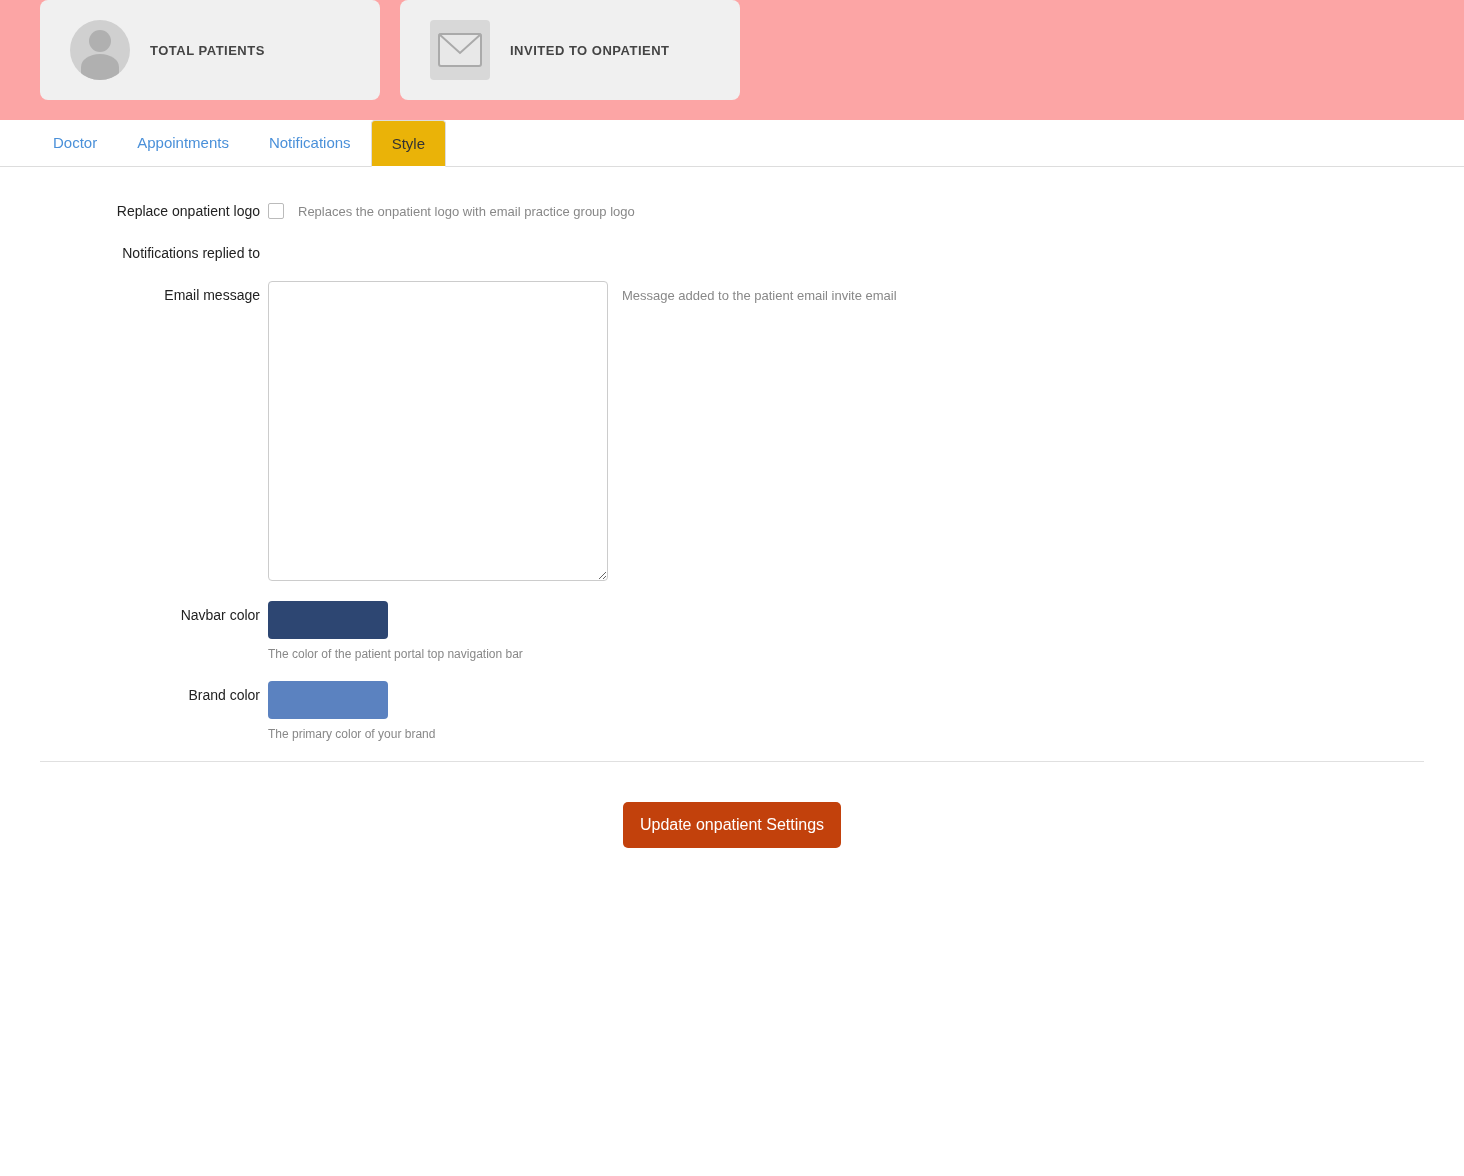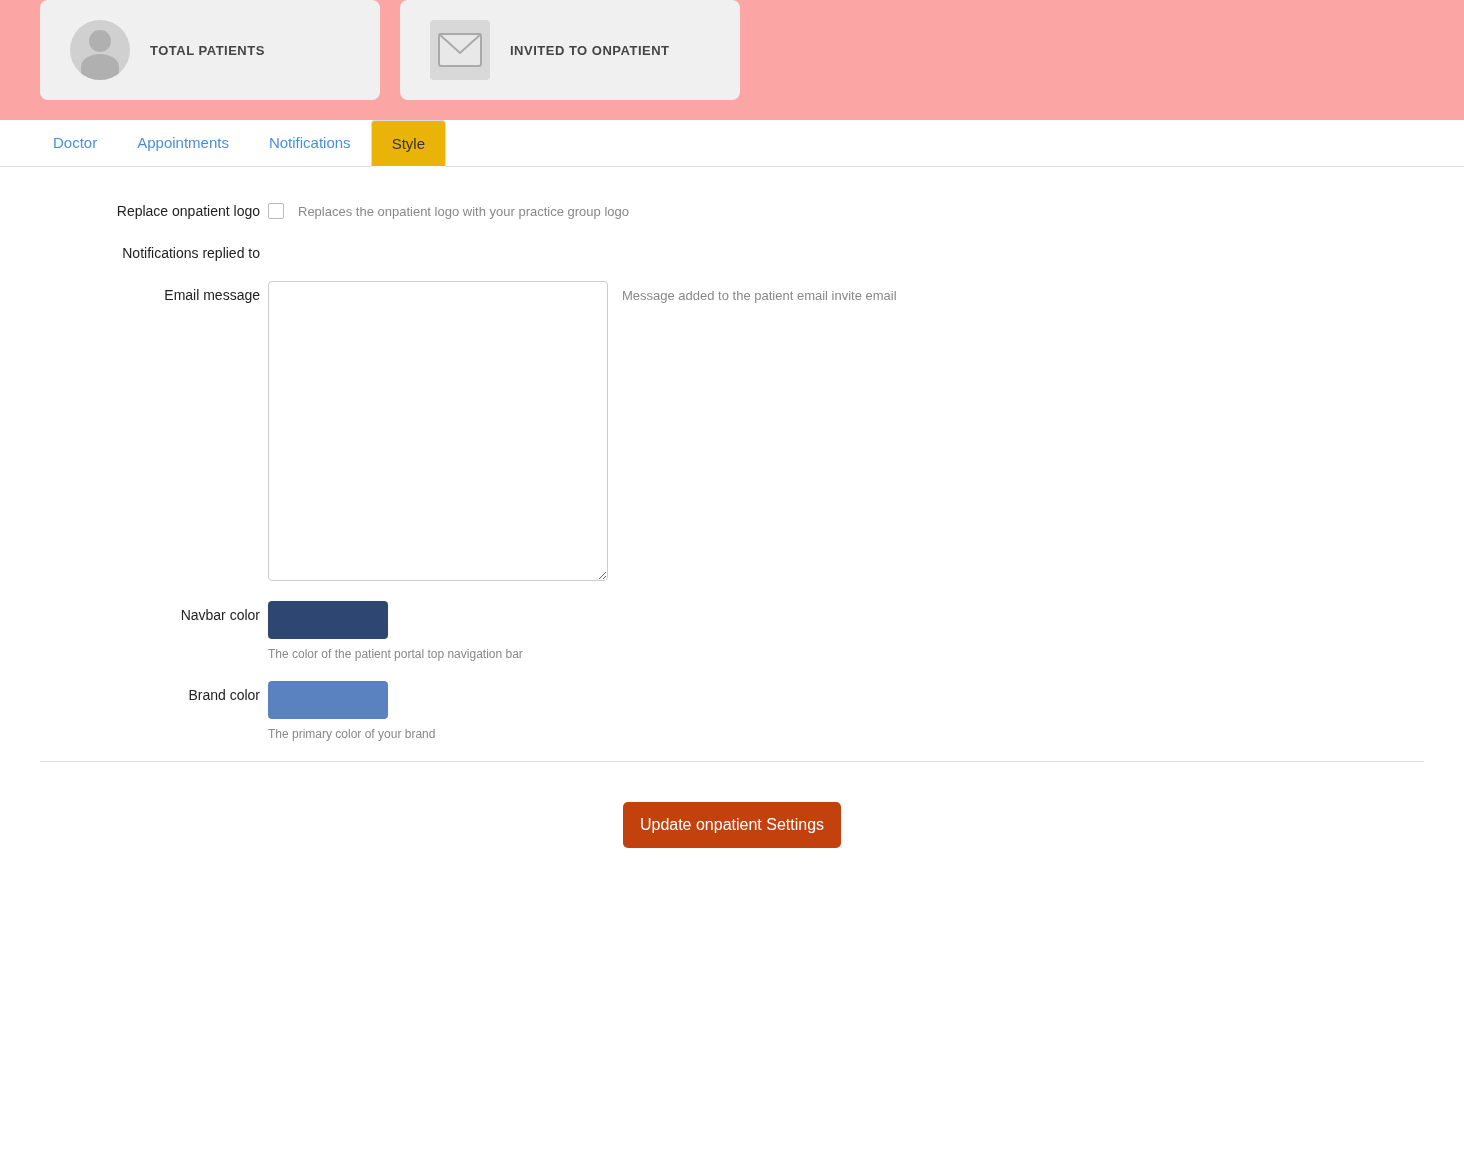--- a/index.html
+++ b/index.html
@@ -252,21 +252,21 @@
     <button class="tab">Notifications</button>
     <button class="tab active">Style</button>
   </div>
 
   <div class="form-area">
 
     <div class="form-row">
       <div class="form-label">Replace onpatient logo</div>
       <div class="form-control-area">
         <input type="checkbox" class="checkbox-input" style="">
-        <div class="form-hint">Replaces the onpatient logo with your practice group logo</div>
+        <div class="form-hint">Replaces the onpatient logo with email practice group logo</div>
       </div>
     </div>
 
     <div class="form-row">
       <div class="form-label">Notifications replied to</div>
     </div>
 
     <div class="form-row">
       <div class="form-label">Email message</div>
       <div class="form-control-area">

